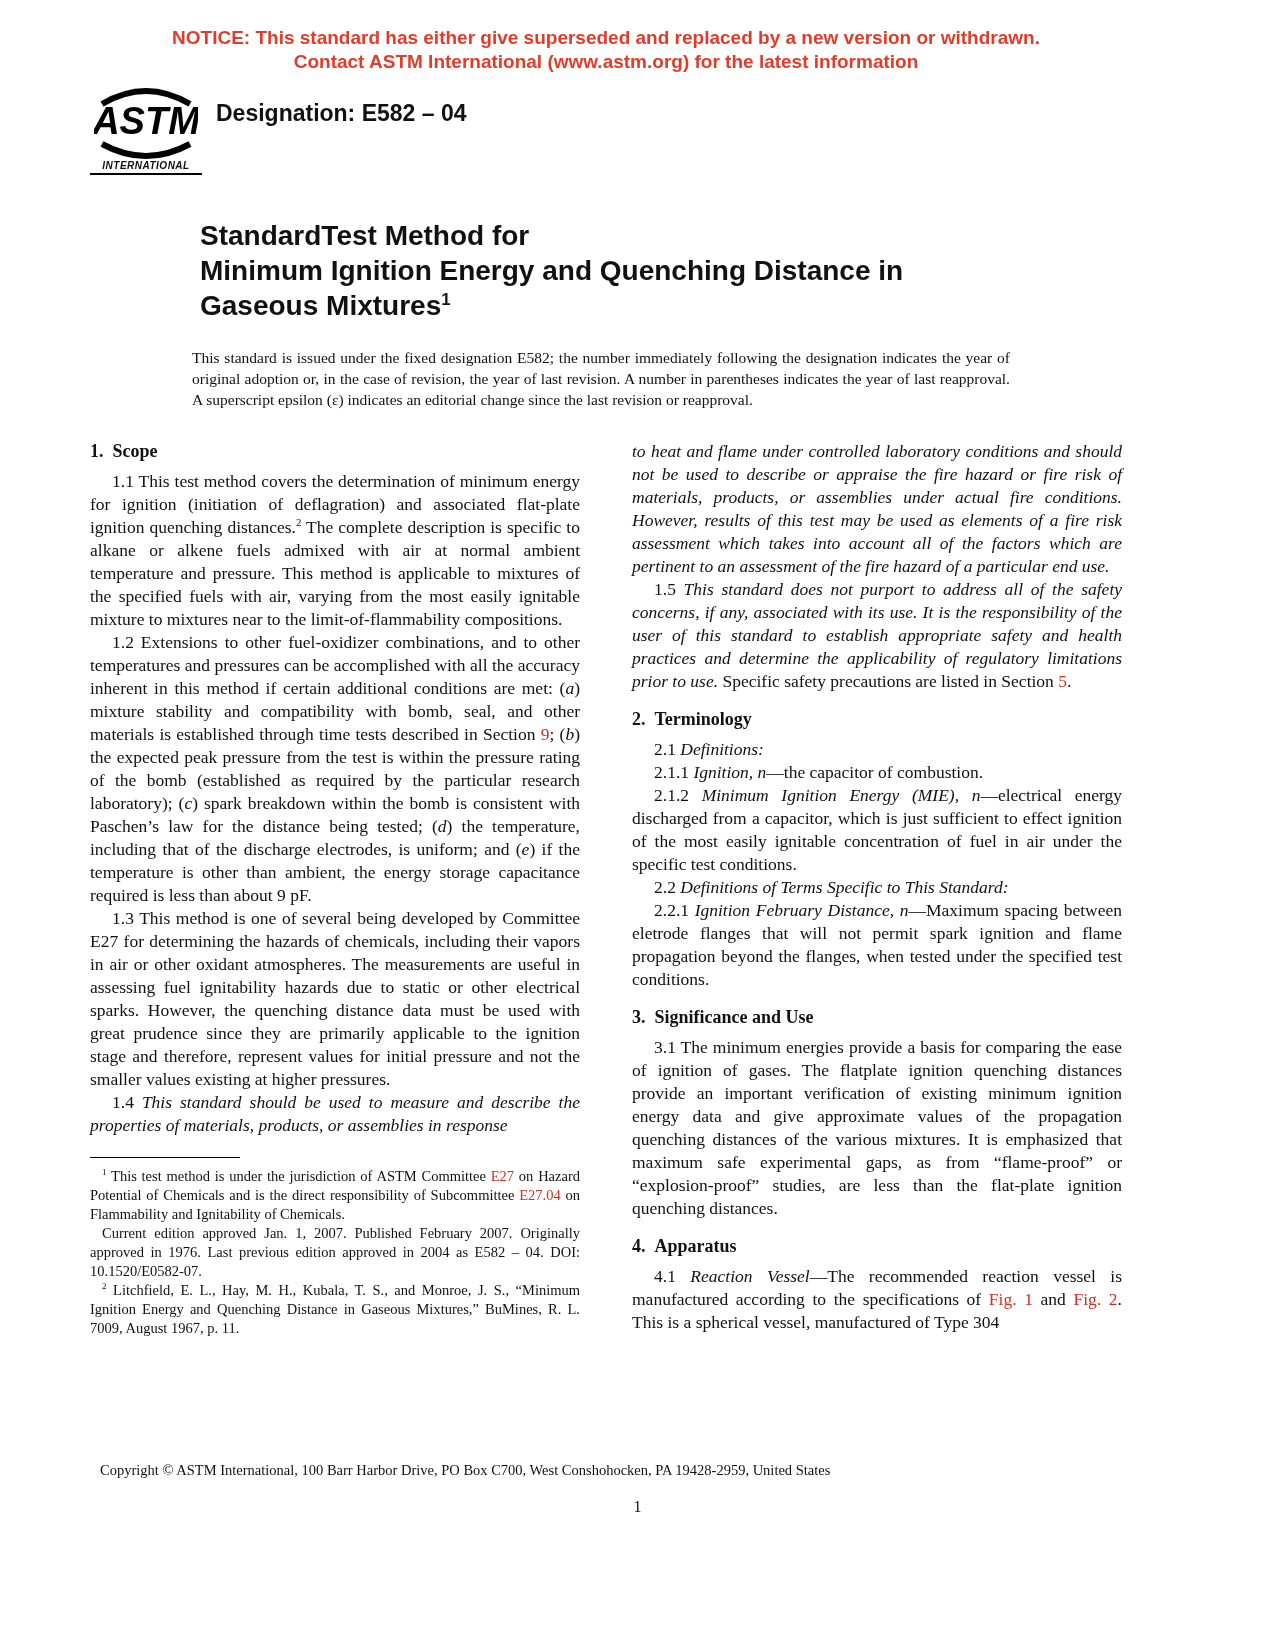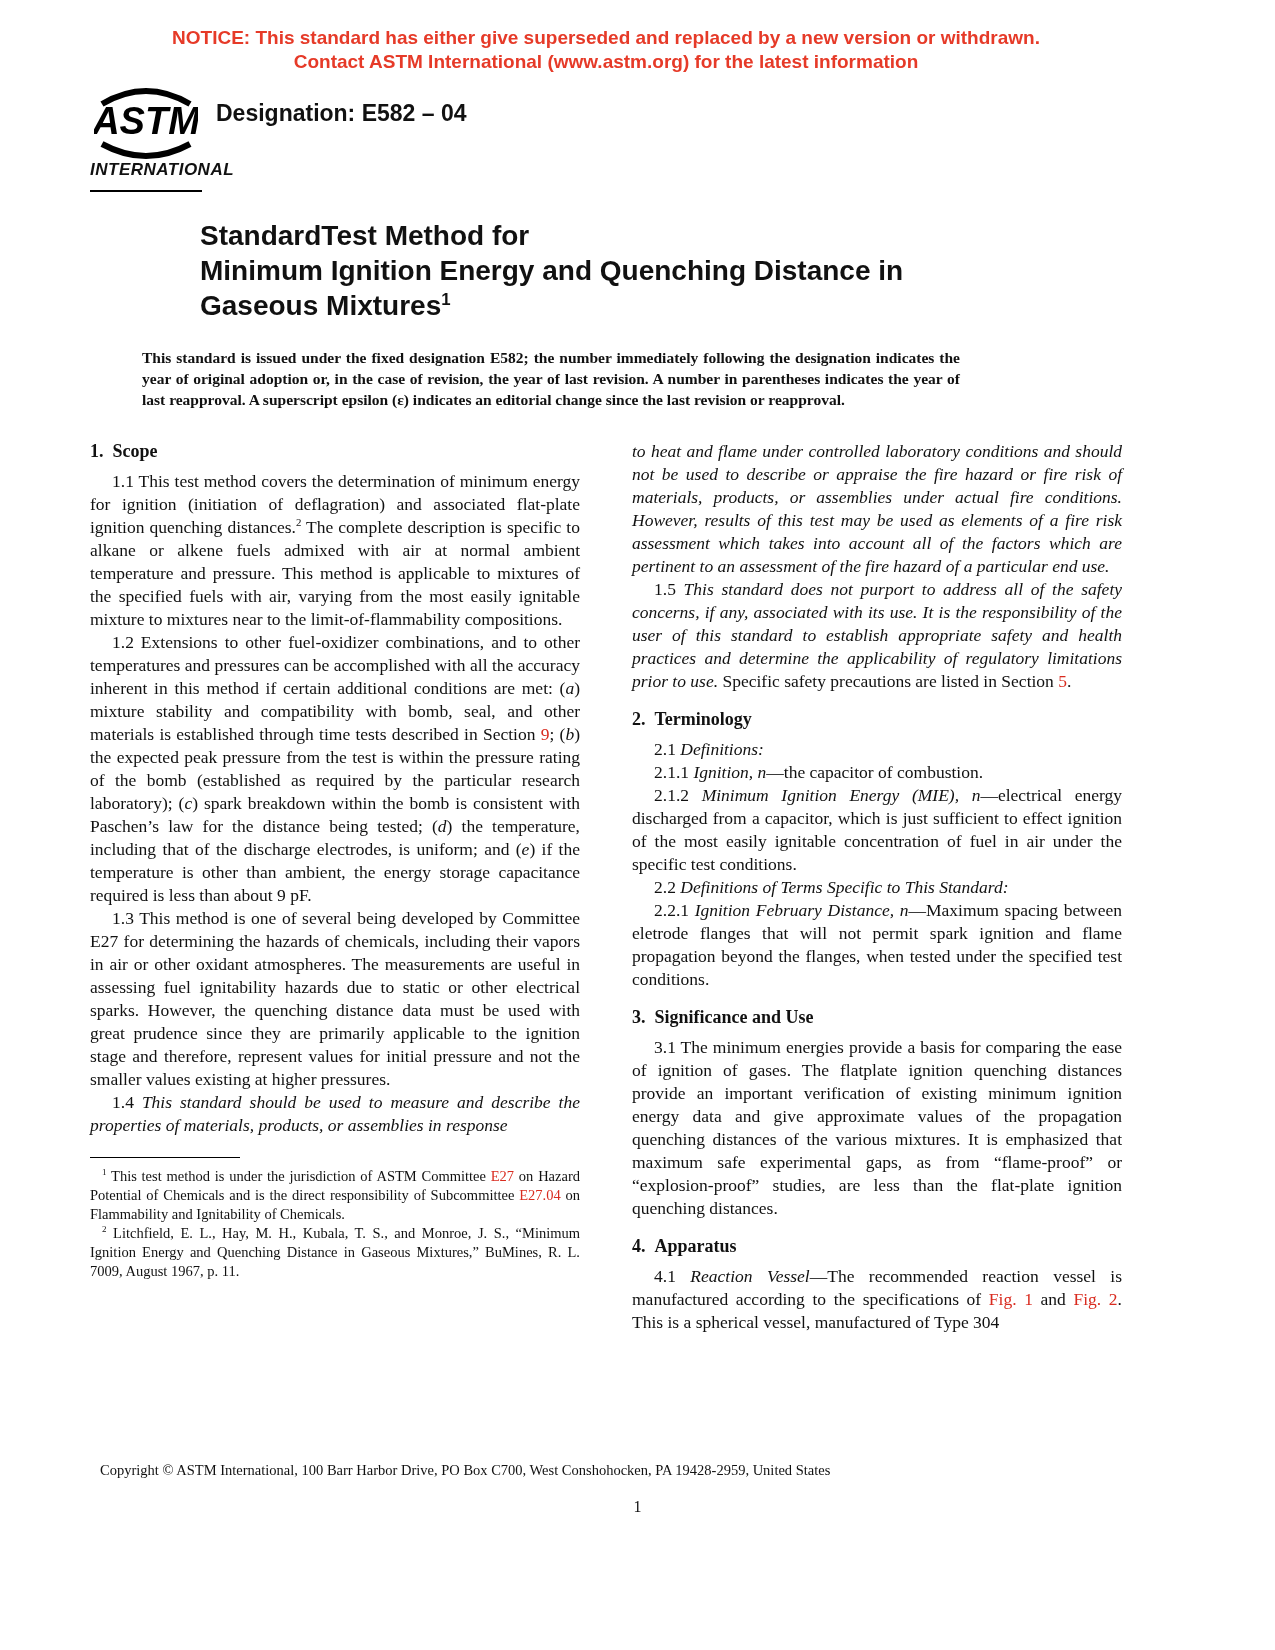--- a/index.html
+++ b/index.html
@@ -16,38 +16,38 @@
     color:var(--notice-red,#e63a28);text-align:center;
     font-size:19px;line-height:24px;
   }
 
   
   .masthead{display:flex;align-items:flex-start;margin-top:10px;height:112px;}
   .logo{width:112px;text-align:center;}
   .logo svg{display:block;margin:0 auto;}
   .logo-intl{
     font-family:"Liberation Sans", sans-serif;font-style:italic;font-weight:bold;
-    font-size:17px;letter-spacing:.5px;border-bottom:2px solid #000;
-    padding-bottom:10px;margin-top:-4px;
+    font-size:10px;letter-spacing:.5px;border-bottom:2px solid #000;
+    padding-bottom:2px;margin-top:-4px;
   }
   .designation{
     font-family:"Liberation Sans", sans-serif;font-weight:bold;
     font-size:23px;margin:16px 0 0 14px;
   }
 
   
   .title-block{
     font-family:"Liberation Sans", sans-serif;font-weight:bold;
     font-size:28px;line-height:35px;margin:22px 0 0 110px;
   }
   .title-block sup{font-size:.6em;}
 
   .issuance{
     font-size:15.5px;line-height:21px;text-align:justify;
-    width:818px;margin:24px 0 0 52px;font-weight:bold;
+    width:818px;margin:24px 0 0 102px;
   }
 
   
   .columns{display:flex;gap:52px;margin-top:30px;}
   .col{width:496px;font-size:17.5px;line-height:23px;}
   .sec{font-family:"Liberation Serif", serif;font-weight:bold;font-size:18px;margin:15px 0 7px 0;}
   .col > :first-child{margin-top:0;}
   .para{margin:0;text-align:justify;text-indent:22px;}
   .noindent{text-indent:0;}
   sup{font-size:.62em;line-height:0;}
@@ -95,20 +95,21 @@
     <div class="col">
       <h3 class="sec">1.&nbsp;&nbsp;Scope</h3>
       <p class="para"><span>1.1 This test method covers the determination of minimum energy for ignition (initiation of deflagration) and associated flat-plate ignition quenching distances.</span><sup class="sup">2</sup><span> The complete description is specific to alkane or alkene fuels admixed with air at normal ambient temperature and pressure. This method is applicable to mixtures of the specified fuels with air, varying from the most easily ignitable mixture to mixtures near to the limit-of-flammability compositions.</span></p>
       <p class="para"><span>1.2 Extensions to other fuel-oxidizer combinations, and to other temperatures and pressures can be accomplished with all the accuracy inherent in this method if certain additional conditions are met: (</span><span class="i">a</span><span>) mixture stability and compatibility with bomb, seal, and other materials is established through time tests described in Section </span><span class="link">9</span><span>; (</span><span class="i">b</span><span>) the expected peak pressure from the test is within the pressure rating of the bomb (established as required by the particular research laboratory); (</span><span class="i">c</span><span>) spark breakdown within the bomb is consistent with Paschen’s law for the distance being tested; (</span><span class="i">d</span><span>) the temperature, including that of the discharge electrodes, is uniform; and (</span><span class="i">e</span><span>) if the temperature is other than ambient, the energy storage capacitance required is less than about 9 pF.</span></p>
       <p class="para"><span>1.3 This method is one of several being developed by Committee E27 for determining the hazards of chemicals, including their vapors in air or other oxidant atmospheres. The measurements are useful in assessing fuel ignitability hazards due to static or other electrical sparks. However, the quenching distance data must be used with great prudence since they are primarily applicable to the ignition stage and therefore, represent values for initial pressure and not the smaller values existing at higher pressures.</span></p>
       <p class="para"><span>1.4 </span><span class="i">This standard should be used to measure and describe the properties of materials, products, or assemblies in response</span></p>
 
       <hr class="fn-rule">
       <div class="footnotes">
         <p class="fn"><sup class="sup">1</sup><span> This test method is under the jurisdiction of ASTM Committee </span><span class="link">E27</span><span> on Hazard Potential of Chemicals and is the direct responsibility of Subcommittee </span><span class="link">E27.04</span><span> on Flammability and Ignitability of Chemicals.</span></p>
+        <p class="fn"><span>Current edition approved Jan. 1, 2007. Published February 2007. Originally approved in 1976. Last previous edition approved in 2004 as E582 – 04. DOI: 10.1520/E0582-07.</span></p>
         <p class="fn"><sup class="sup">2</sup><span> Litchfield, E. L., Hay, M. H., Kubala, T. S., and Monroe, J. S., “Minimum Ignition Energy and Quenching Distance in Gaseous Mixtures,” BuMines, R. L. 7009, August 1967, p. 11.</span></p>
       </div>
     </div>
 
     <div class="col">
       <p class="para noindent"><span class="i">to heat and flame under controlled laboratory conditions and should not be used to describe or appraise the fire hazard or fire risk of materials, products, or assemblies under actual fire conditions. However, results of this test may be used as elements of a fire risk assessment which takes into account all of the factors which are pertinent to an assessment of the fire hazard of a particular end use.</span></p>
       <p class="para"><span>1.5 </span><span class="i">This standard does not purport to address all of the safety concerns, if any, associated with its use. It is the responsibility of the user of this standard to establish appropriate safety and health practices and determine the applicability of regulatory limitations prior to use.</span><span> Specific safety precautions are listed in Section </span><span class="link">5</span><span>.</span></p>
 
       <h3 class="sec">2.&nbsp;&nbsp;Terminology</h3>
       <p class="para"><span>2.1 </span><span class="i">Definitions:</span></p>

